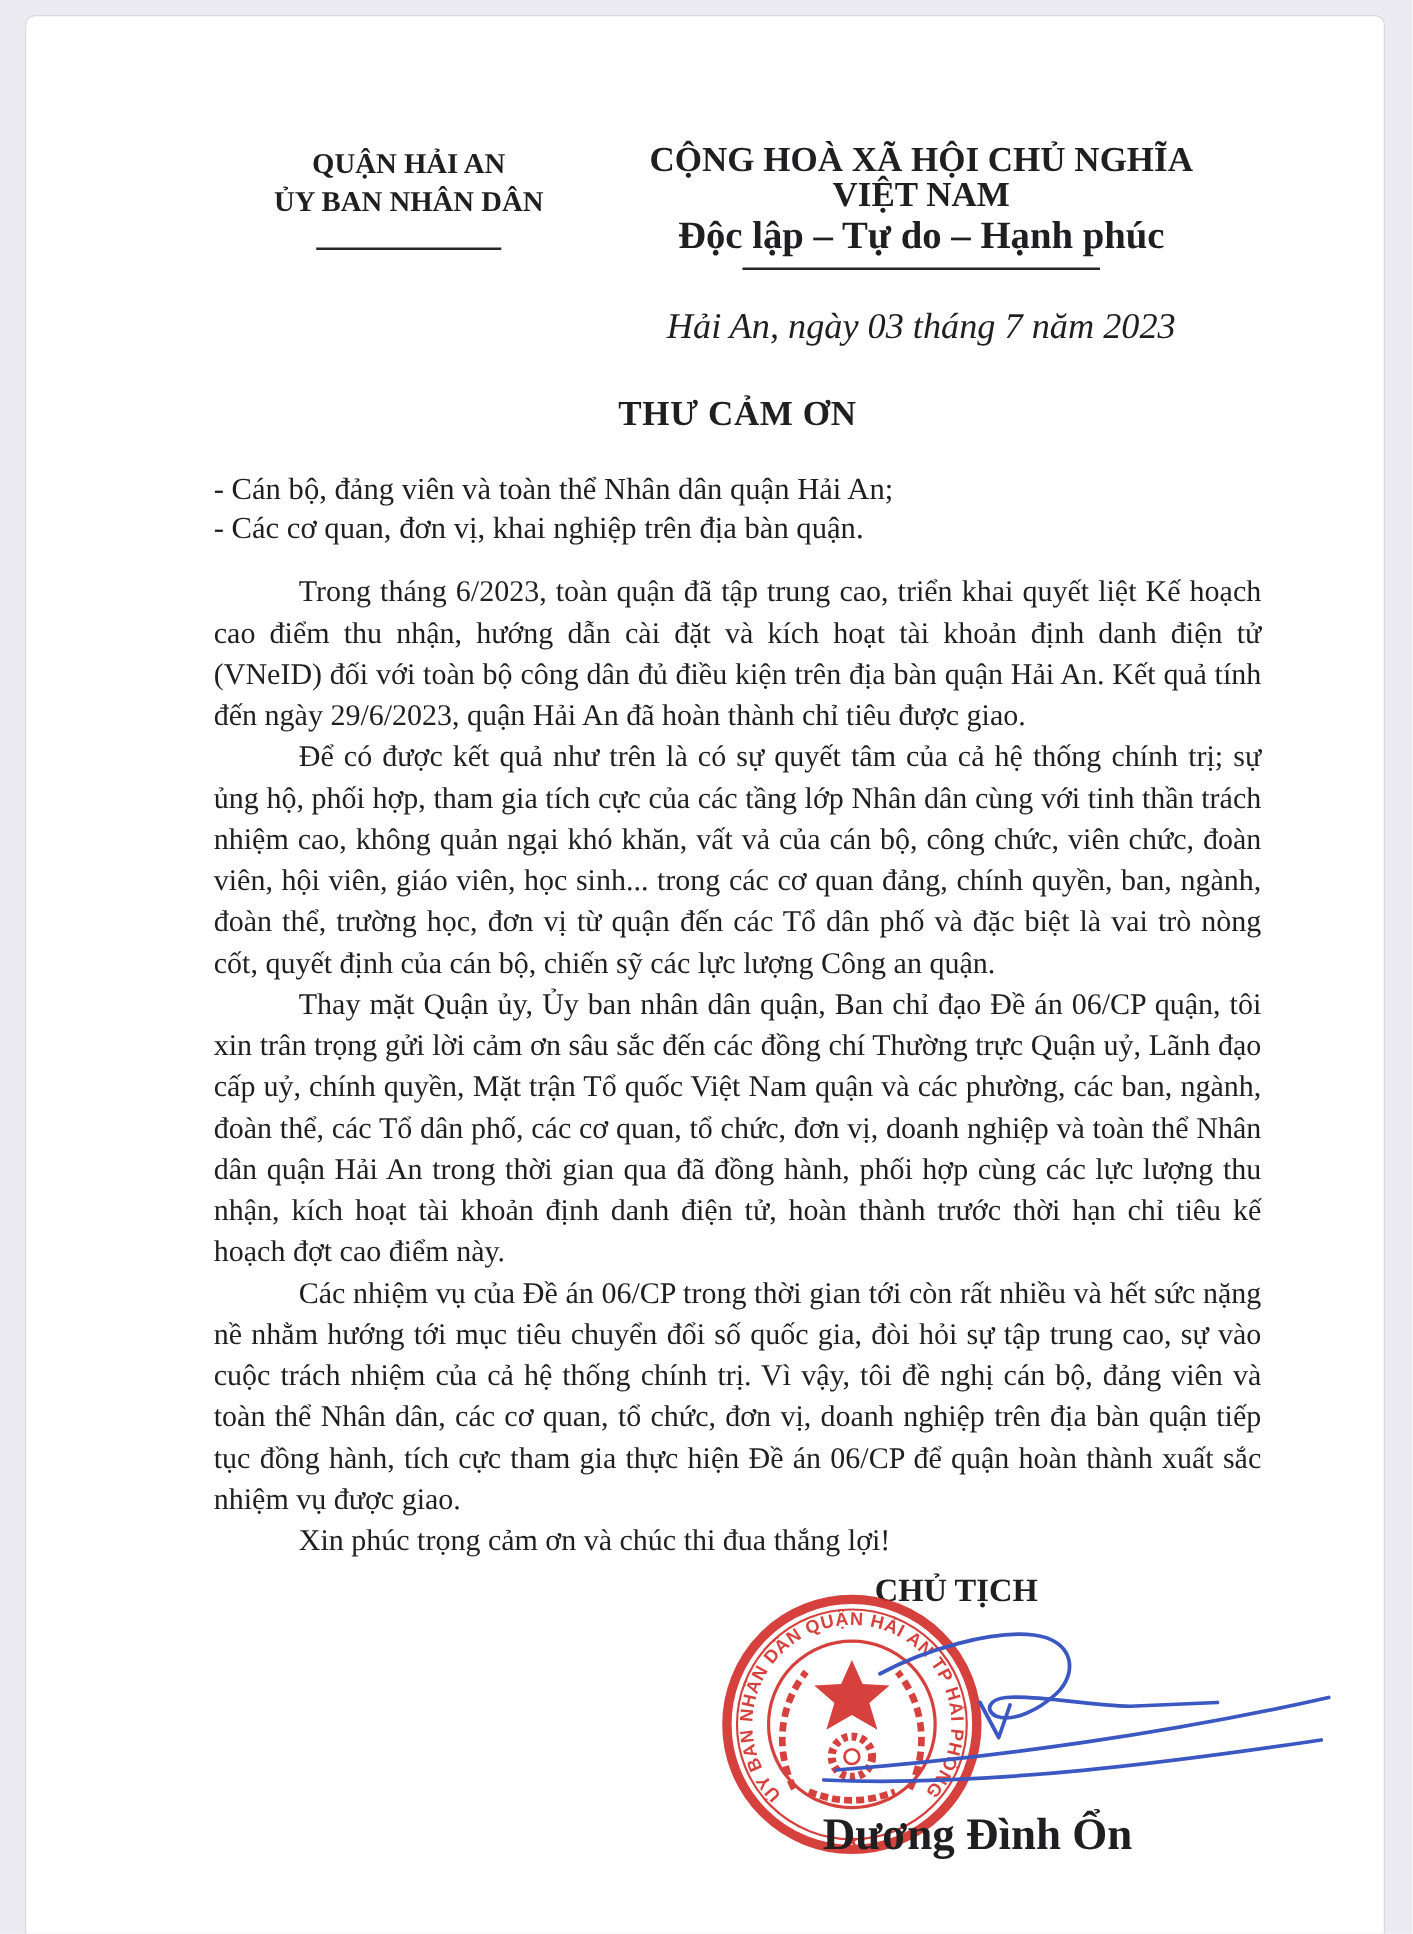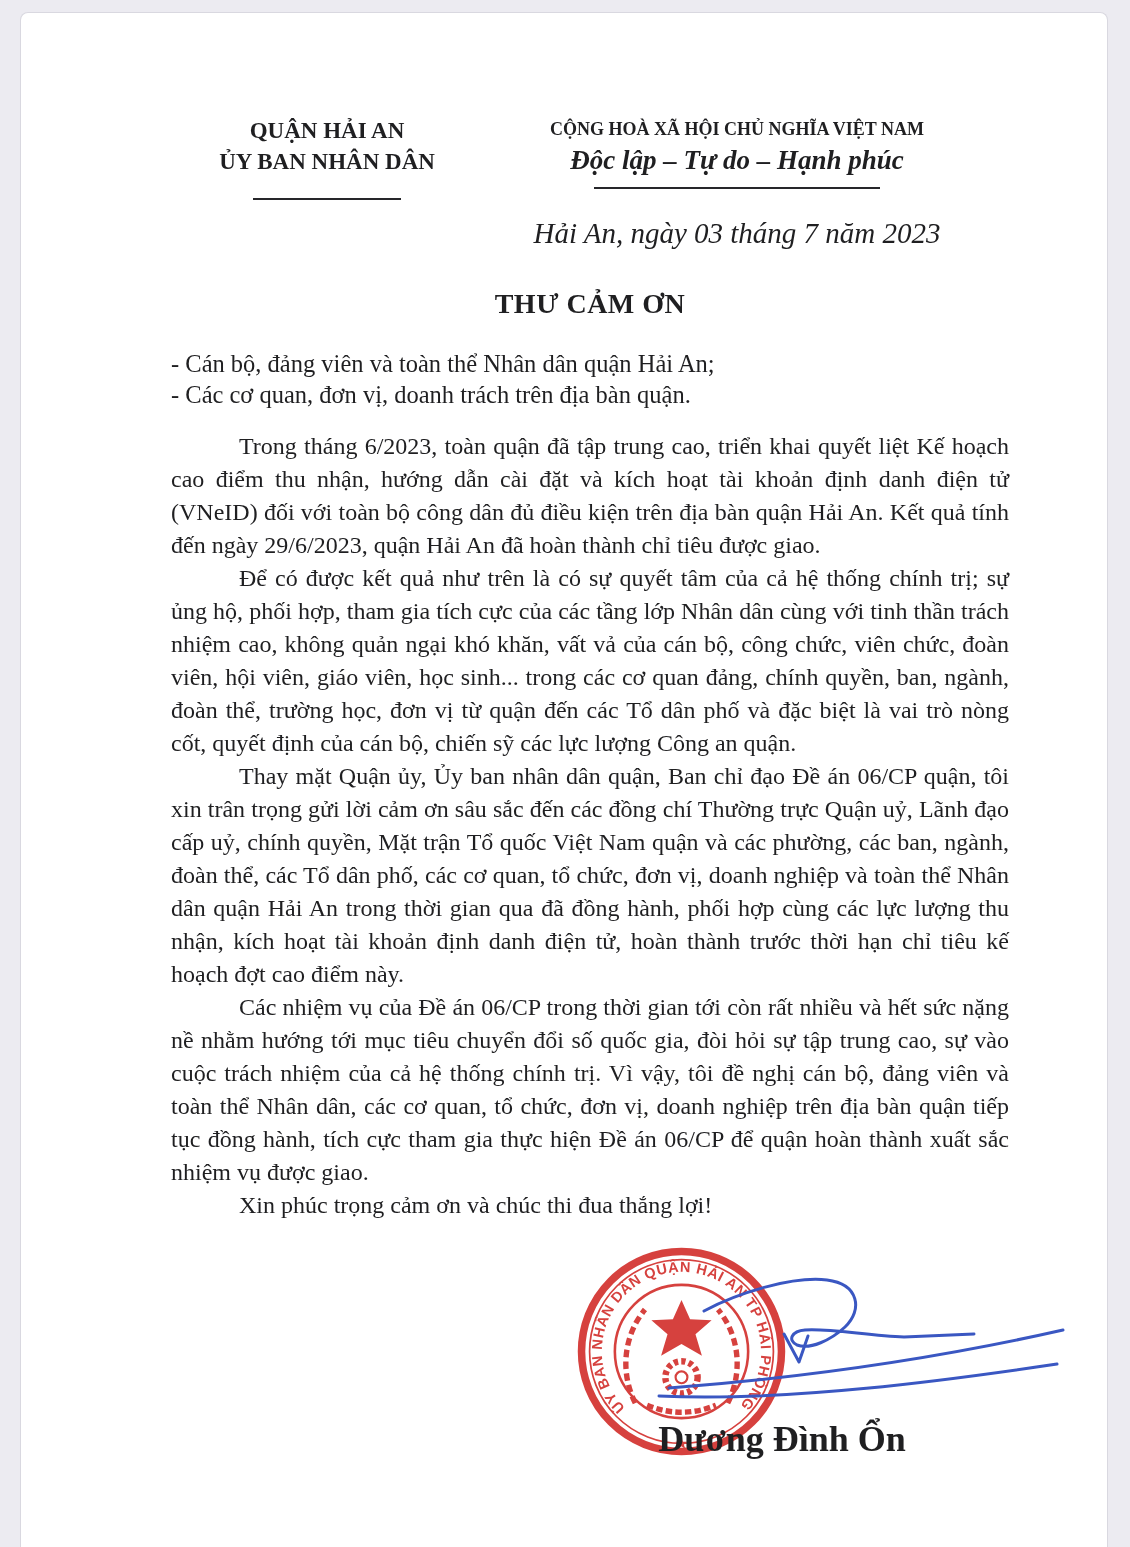--- a/index.html
+++ b/index.html
@@ -21,22 +21,22 @@
     margin-left:20px;margin-top:12px;
     width:1088px;height:1535px;
     background:var(--page-bg);
     border:1px solid #d9d8e0;border-bottom:none;
     border-radius:8px 8px 0 0;
     padding:102px 98px 0 150px;
   }
   .header-row{display:flex;align-items:flex-start;}
   .header-left{width:312px;text-align:center;font-weight:bold;font-size:23px;line-height:31px;}
   .header-right{flex:1;text-align:center;font-weight:bold;padding-right:18px;}
-  .hr-line1{font-size:18px;line-height:28px;font-family:Liberation Serif, serif;}
-  .hr-line2{font-size:27px;line-height:30px;margin-top:2px;font-style:italic;}
+  .hr-line1{font-size:28px;line-height:28px;font-family:Liberation Serif, serif;}
+  .hr-line2{font-size:31px;line-height:30px;margin-top:2px;}
   .rule{display:inline-block;border-bottom:2.5px solid #26262a;height:7px;}
   .rule-left{width:148px;}
   .rule-right{width:286px;}
   .date-line{font-style:italic;font-weight:normal;font-size:29px;margin-top:24px;}
   .doc-title{text-align:center;font-weight:bold;font-size:28px;letter-spacing:0.5px;margin-top:38px;}
   .salutation{margin-top:28px;font-size:24.5px;}
   .salutation-label{margin-left:105px;line-height:31px;}
   .recipient{line-height:31px;}
   .body-text{margin-top:20px;font-size:24px;line-height:33px;text-align:justify;}
   .body-text p{margin:0;text-indent:68px;}
@@ -62,32 +62,33 @@
       <div class="hr-line2">Độc lập – Tự do – Hạnh phúc</div>
       <span class="rule rule-right"></span>
       <div class="date-line">Hải An, ngày 03 tháng 7 năm 2023</div>
     </div>
   </div>
 
   <div class="doc-title">THƯ CẢM ƠN</div>
 
   <div class="salutation">
     <div class="recipient">- Cán bộ, đảng viên và toàn thể Nhân dân quận Hải An;</div>
-    <div class="recipient">- Các cơ quan, đơn vị, doanh trách trên địa bàn quận.</div>
+    <div class="recipient">- Các cơ quan, đơn vị, khai nghiệp trên địa bàn quận.</div>
   </div>
 
   <div class="body-text">
     <p>Trong tháng 6/2023, toàn quận đã tập trung cao, triển khai quyết liệt Kế hoạch cao điểm thu nhận, hướng dẫn cài đặt và kích hoạt tài khoản định danh điện tử (VNeID) đối với toàn bộ công dân đủ điều kiện trên địa bàn quận Hải An. Kết quả tính đến ngày 29/6/2023, quận Hải An đã hoàn thành chỉ tiêu được giao.</p>
     <p>Để có được kết quả như trên là có sự quyết tâm của cả hệ thống chính trị; sự ủng hộ, phối hợp, tham gia tích cực của các tầng lớp Nhân dân cùng với tinh thần trách nhiệm cao, không quản ngại khó khăn, vất vả của cán bộ, công chức, viên chức, đoàn viên, hội viên, giáo viên, học sinh... trong các cơ quan đảng, chính quyền, ban, ngành, đoàn thể, trường học, đơn vị từ quận đến các Tổ dân phố và đặc biệt là vai trò nòng cốt, quyết định của cán bộ, chiến sỹ các lực lượng Công an quận.</p>
     <p>Thay mặt Quận ủy, Ủy ban nhân dân quận, Ban chỉ đạo Đề án 06/CP quận, tôi xin trân trọng gửi lời cảm ơn sâu sắc đến các đồng chí Thường trực Quận uỷ, Lãnh đạo cấp uỷ, chính quyền, Mặt trận Tổ quốc Việt Nam quận và các phường, các ban, ngành, đoàn thể, các Tổ dân phố, các cơ quan, tổ chức, đơn vị, doanh nghiệp và toàn thể Nhân dân quận Hải An trong thời gian qua đã đồng hành, phối hợp cùng các lực lượng thu nhận, kích hoạt tài khoản định danh điện tử, hoàn thành trước thời hạn chỉ tiêu kế hoạch đợt cao điểm này.</p>
     <p>Các nhiệm vụ của Đề án 06/CP trong thời gian tới còn rất nhiều và hết sức nặng nề nhằm hướng tới mục tiêu chuyển đổi số quốc gia, đòi hỏi sự tập trung cao, sự vào cuộc trách nhiệm của cả hệ thống chính trị. Vì vậy, tôi đề nghị cán bộ, đảng viên và toàn thể Nhân dân, các cơ quan, tổ chức, đơn vị, doanh nghiệp trên địa bàn quận tiếp tục đồng hành, tích cực tham gia thực hiện Đề án 06/CP để quận hoàn thành xuất sắc nhiệm vụ được giao.</p>
     <p>Xin phúc trọng cảm ơn và chúc thi đua thắng lợi!</p>
   </div>
 
   <div class="sig-block">
+    <div class="sig-title">CHỦ TỊCH</div>
 
     <svg class="seal-svg" width="215" height="215" viewBox="0 0 200 200">
       <g opacity="0.92">
         <circle cx="100" cy="100" r="93" fill="none" stroke="var(--seal-red)" stroke-width="7"></circle>
         <circle cx="100" cy="100" r="85.5" fill="none" stroke="var(--seal-red)" stroke-width="1.6"></circle>
         <circle cx="100" cy="100" r="62" fill="none" stroke="var(--seal-red)" stroke-width="2.4"></circle>
         <defs>
           <path id="sealArc" d="M 47.7,152.3 A 74,74 0 1 1 152.3,152.3" fill="none"></path>
         </defs>
         <text font-family="Liberation Sans, sans-serif" font-size="13.5" font-weight="bold" fill="var(--seal-red)">

